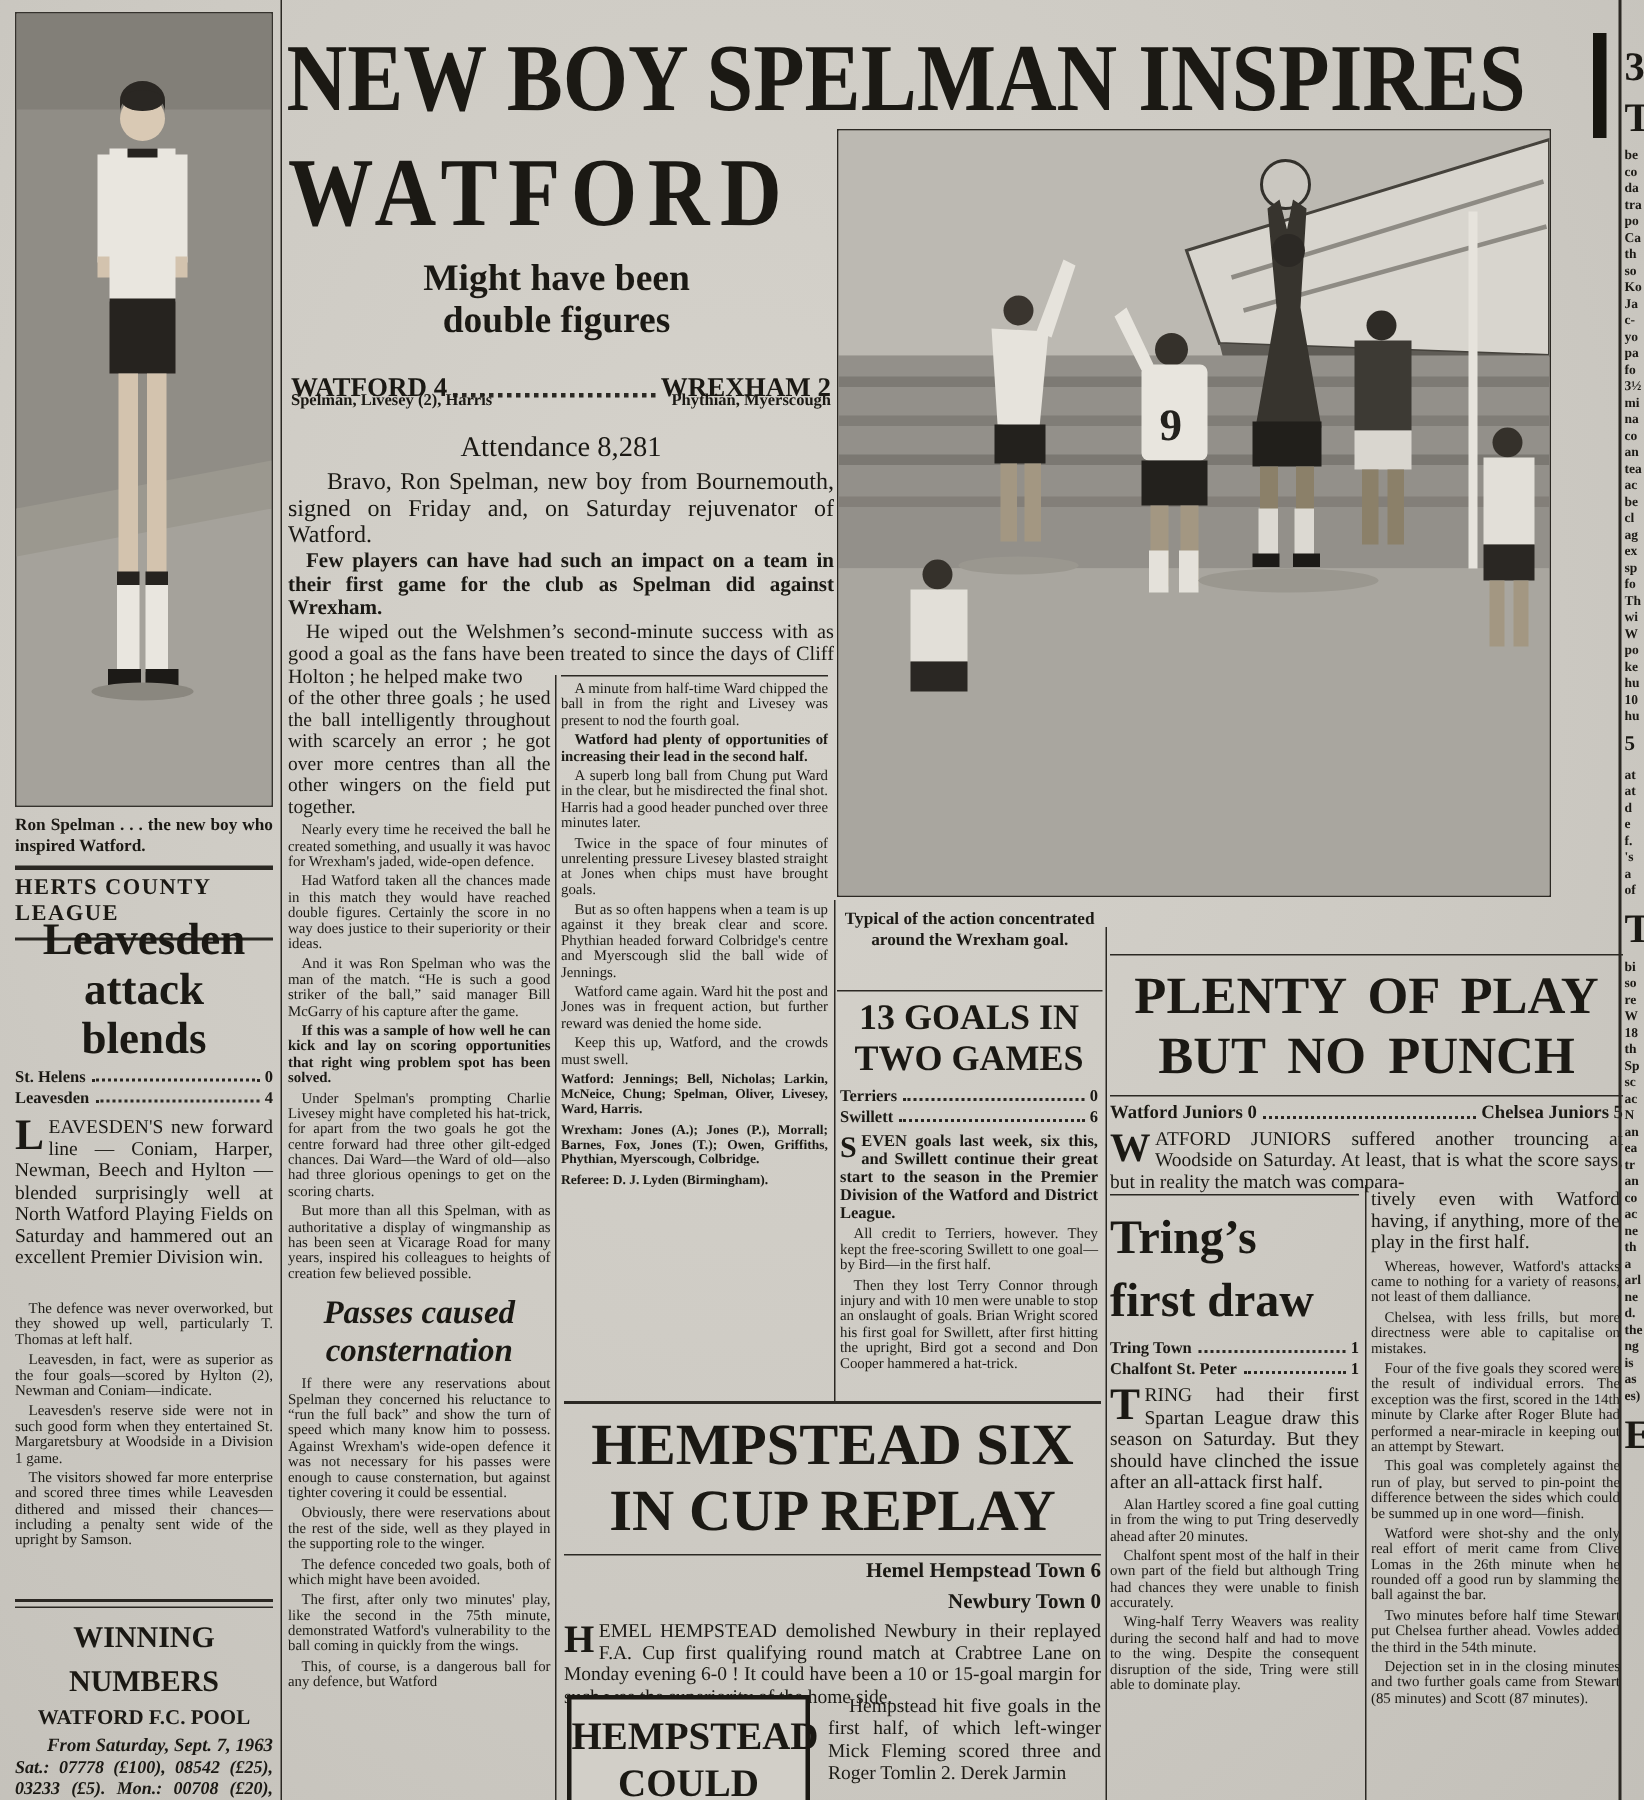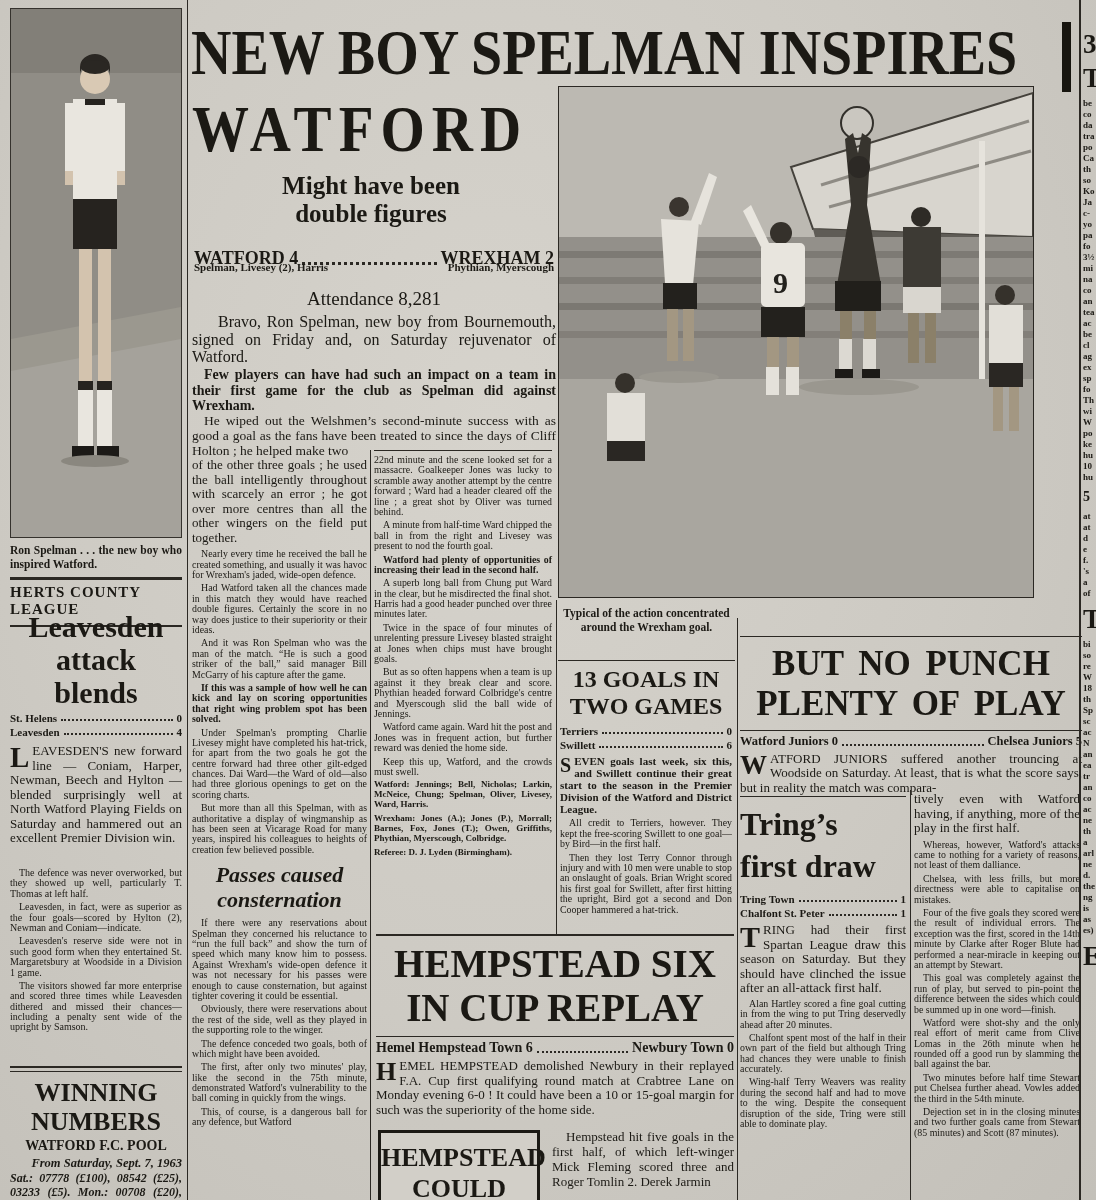--- a/index.html
+++ b/index.html
@@ -32,21 +32,21 @@
 #portrait svg { display:block; width:100%; height:100%; }
 #portrait-cap { left:10px; top:544px; width:172px; font-size:11.5px; font-weight:bold; line-height:1.18; text-align:justify; }
 #side-rule1 { left:10px; top:577px; width:172px; height:3px; background:#2b2823; }
 #league-hdr { left:10px; top:584px; width:172px; font-size:15px; font-weight:bold; letter-spacing:1px; border-bottom:2px solid #2b2823; padding-bottom:7px; }
 #leav-hl { left:10px; top:610px; width:172px; font-size:30px; font-weight:bold; line-height:33px; text-align:center; }
 #leav-scores { left:10px; top:712px; width:172px; font-size:11px; }
 #leav-lead { left:10px; top:744px; width:172px; font-size:13px; line-height:1.12; }
 #leav-lead .dc { font-size:29px; }
 #leav-paras { left:10px; top:868px; width:172px; font-size:10px; line-height:1.04; }
 #side-rule2 { left:10px; top:1066px; width:172px; height:6px; border-top:2px solid #2b2823; border-bottom:1px solid #2b2823; }
-#win-hl { left:10px; top:1078px; width:172px; font-size:26px; font-weight:bold; line-height:29px; text-align:center; }
+#win-hl { left:10px; top:1078px; width:172px; font-size:20px; font-weight:bold; line-height:29px; text-align:center; }
 #win-sub { left:10px; top:1138px; width:172px; font-size:14px; font-weight:bold; text-align:center; }
 #win-date { left:10px; top:1156px; width:172px; font-size:12.5px; font-weight:bold; font-style:italic; text-align:right; }
 #win-nums { left:10px; top:1172px; width:172px; height:28px; overflow:hidden; font-size:12px; font-weight:bold; font-style:italic; line-height:1.15; text-align:justify; }
 
 
 #masthead { left:191px; top:16px; width:872px; font-size:56px; font-weight:bold; white-space:nowrap; letter-spacing:0; transform:scaleY(1.14); transform-origin:left top; }
 #mast-bar { left:1062px; top:22px; width:9px; height:70px; background:#17150f; }
 #watford-line { left:192px; top:92px; font-size:57px; font-weight:bold; letter-spacing:7px; transform:scaleY(1.14); transform-origin:left top; }
 #subhead { left:206px; top:172px; width:330px; font-size:25px; font-weight:bold; line-height:28px; text-align:center; }
 
@@ -97,21 +97,21 @@
 
 #tring { left:740px; top:796px; width:166px; border-top:1px solid #2b2823; padding-top:6px; }
 #tring .hl { font-size:32px; font-weight:bold; line-height:42px; text-align:left; margin-bottom:6px; }
 #tring .srow { font-size:11px; }
 #tring-lead { font-size:13px; line-height:1.12; margin:4px 0 3px; }
 #tring-lead .dc { font-size:30px; }
 
 
 #hemp { left:376px; top:934px; width:358px; border-top:2px solid #2b2823; padding-top:6px; }
 #hemp .hl { font-size:39px; font-weight:bold; line-height:44px; text-align:center; }
-#hemp-score { margin-top:6px; font-size:14px; border-top:1px solid #2b2823; padding-top:3px; }
+#hemp-score { margin-top:6px; font-size:14px; border-top:1px solid #2b2823; padding-top:3px;flex-direction:column; }
 #hemp-lead { margin-top:3px; font-size:13px; line-height:1.12; }
 #hemp-lead .dc { font-size:26px; }
 #hemp-box { left:378px; top:1130px; width:162px; height:70px; border:3px solid #1b1914; border-bottom:none; padding-top:9px; font-size:26px; font-weight:bold; line-height:31px; text-align:center; background:#d2cfc8; }
 #hemp-col { left:552px; top:1130px; width:182px; font-size:13px; line-height:1.15; }
 #hemp-col p { text-indent:14px; }
 
 
 #strip { left:1083px; top:30px; width:13px; height:1170px; overflow:hidden; font-weight:bold; }
 #strip > * { margin-bottom:6px; }
 .frag { font-size:9px; line-height:11px; font-weight:bold; }
@@ -232,21 +232,20 @@
     <div class="j ind smalltxt">
         <p>If there were any reservations about Spelman they concerned his reluctance to “run the full back” and show the turn of speed which many know him to possess. Against Wrexham's wide-open defence it was not necessary for his passes were enough to cause consternation, but against tighter covering it could be essential.</p>
         <p>Obviously, there were reservations about the rest of the side, well as they played in the supporting role to the winger.</p>
         <p>The defence conceded two goals, both of which might have been avoided.</p>
         <p>The first, after only two minutes' play, like the second in the 75th minute, demonstrated Watford's vulnerability to the ball coming in quickly from the wings.</p>
         <p>This, of course, is a dangerous ball for any defence, but Watford</p>
       </div>
   </div>
 
   <div class="abs" id="colB">
-    <p class="j smalltxt noind" style="margin-bottom:3px;">22nd minute and the scene looked set for a massacre.  Goalkeeper Jones was lucky to scramble away another attempt by the centre forward ; Ward had a header cleared off the line ; a great shot by Oliver was turned behind.</p>
     <div class="j ind smalltxt">
         <p>A minute from half-time Ward chipped the ball in from the right and Livesey was present to nod the fourth goal.</p>
       </div>
     <p class="j" id="colB-bold">Watford had plenty of opportunities of increasing their lead in the second half.</p>
     <div class="j ind smalltxt">
         <p>A superb long ball from Chung put Ward in the clear, but he misdirected the final shot. Harris had a good header punched over three minutes later.</p>
         <p>Twice in the space of four minutes of unrelenting pressure Livesey blasted straight at Jones when chips must have brought goals.</p>
         <p>But as so often happens when a team is up against it they break clear and score. Phythian headed forward Colbridge's centre and Myerscough slid the ball wide of Jennings.</p>
         <p>Watford came again. Ward hit the post and Jones was in frequent action, but further reward was denied the home side.</p>
         <p>Keep this up, Watford, and the crowds must swell.</p>
@@ -339,22 +338,22 @@
       <span class="dc">S</span><span>EVEN goals last week, six this, and Swillett continue their great start to the season in the Premier Division of the Watford and District League.</span>
     </p>
     <div class="j ind smalltxt">
         <p>All credit to Terriers, however. They kept the free-scoring Swillett to one goal—by Bird—in the first half.</p>
         <p>Then they lost Terry Connor through injury and with 10 men were unable to stop an onslaught of goals. Brian Wright scored his first goal for Swillett, after first hitting the upright, Bird got a second and Don Cooper hammered a hat-trick.</p>
       </div>
   </div>
 
   <div class="hr" id="hr-plenty"></div>
   <h2 class="abs" id="plenty-hl">
+    <div>PLENTY OF PLAY</div>
     <div>BUT NO PUNCH</div>
-    <div>PLENTY OF PLAY</div>
   </h2>
   <div class="abs srow" id="plenty-score">
     <span>Watford Juniors 0</span>
     <span class="ldr"></span>
     <span>Chelsea Juniors 5</span>
   </div>
   <p class="abs j" id="plenty-lead">
     <span class="dc">W</span><span>ATFORD JUNIORS suffered another trouncing at Woodside on Saturday.  At least, that is what the score says, but in reality the match was compara-</span>
   </p>
   <div class="abs" id="plenty-col">

